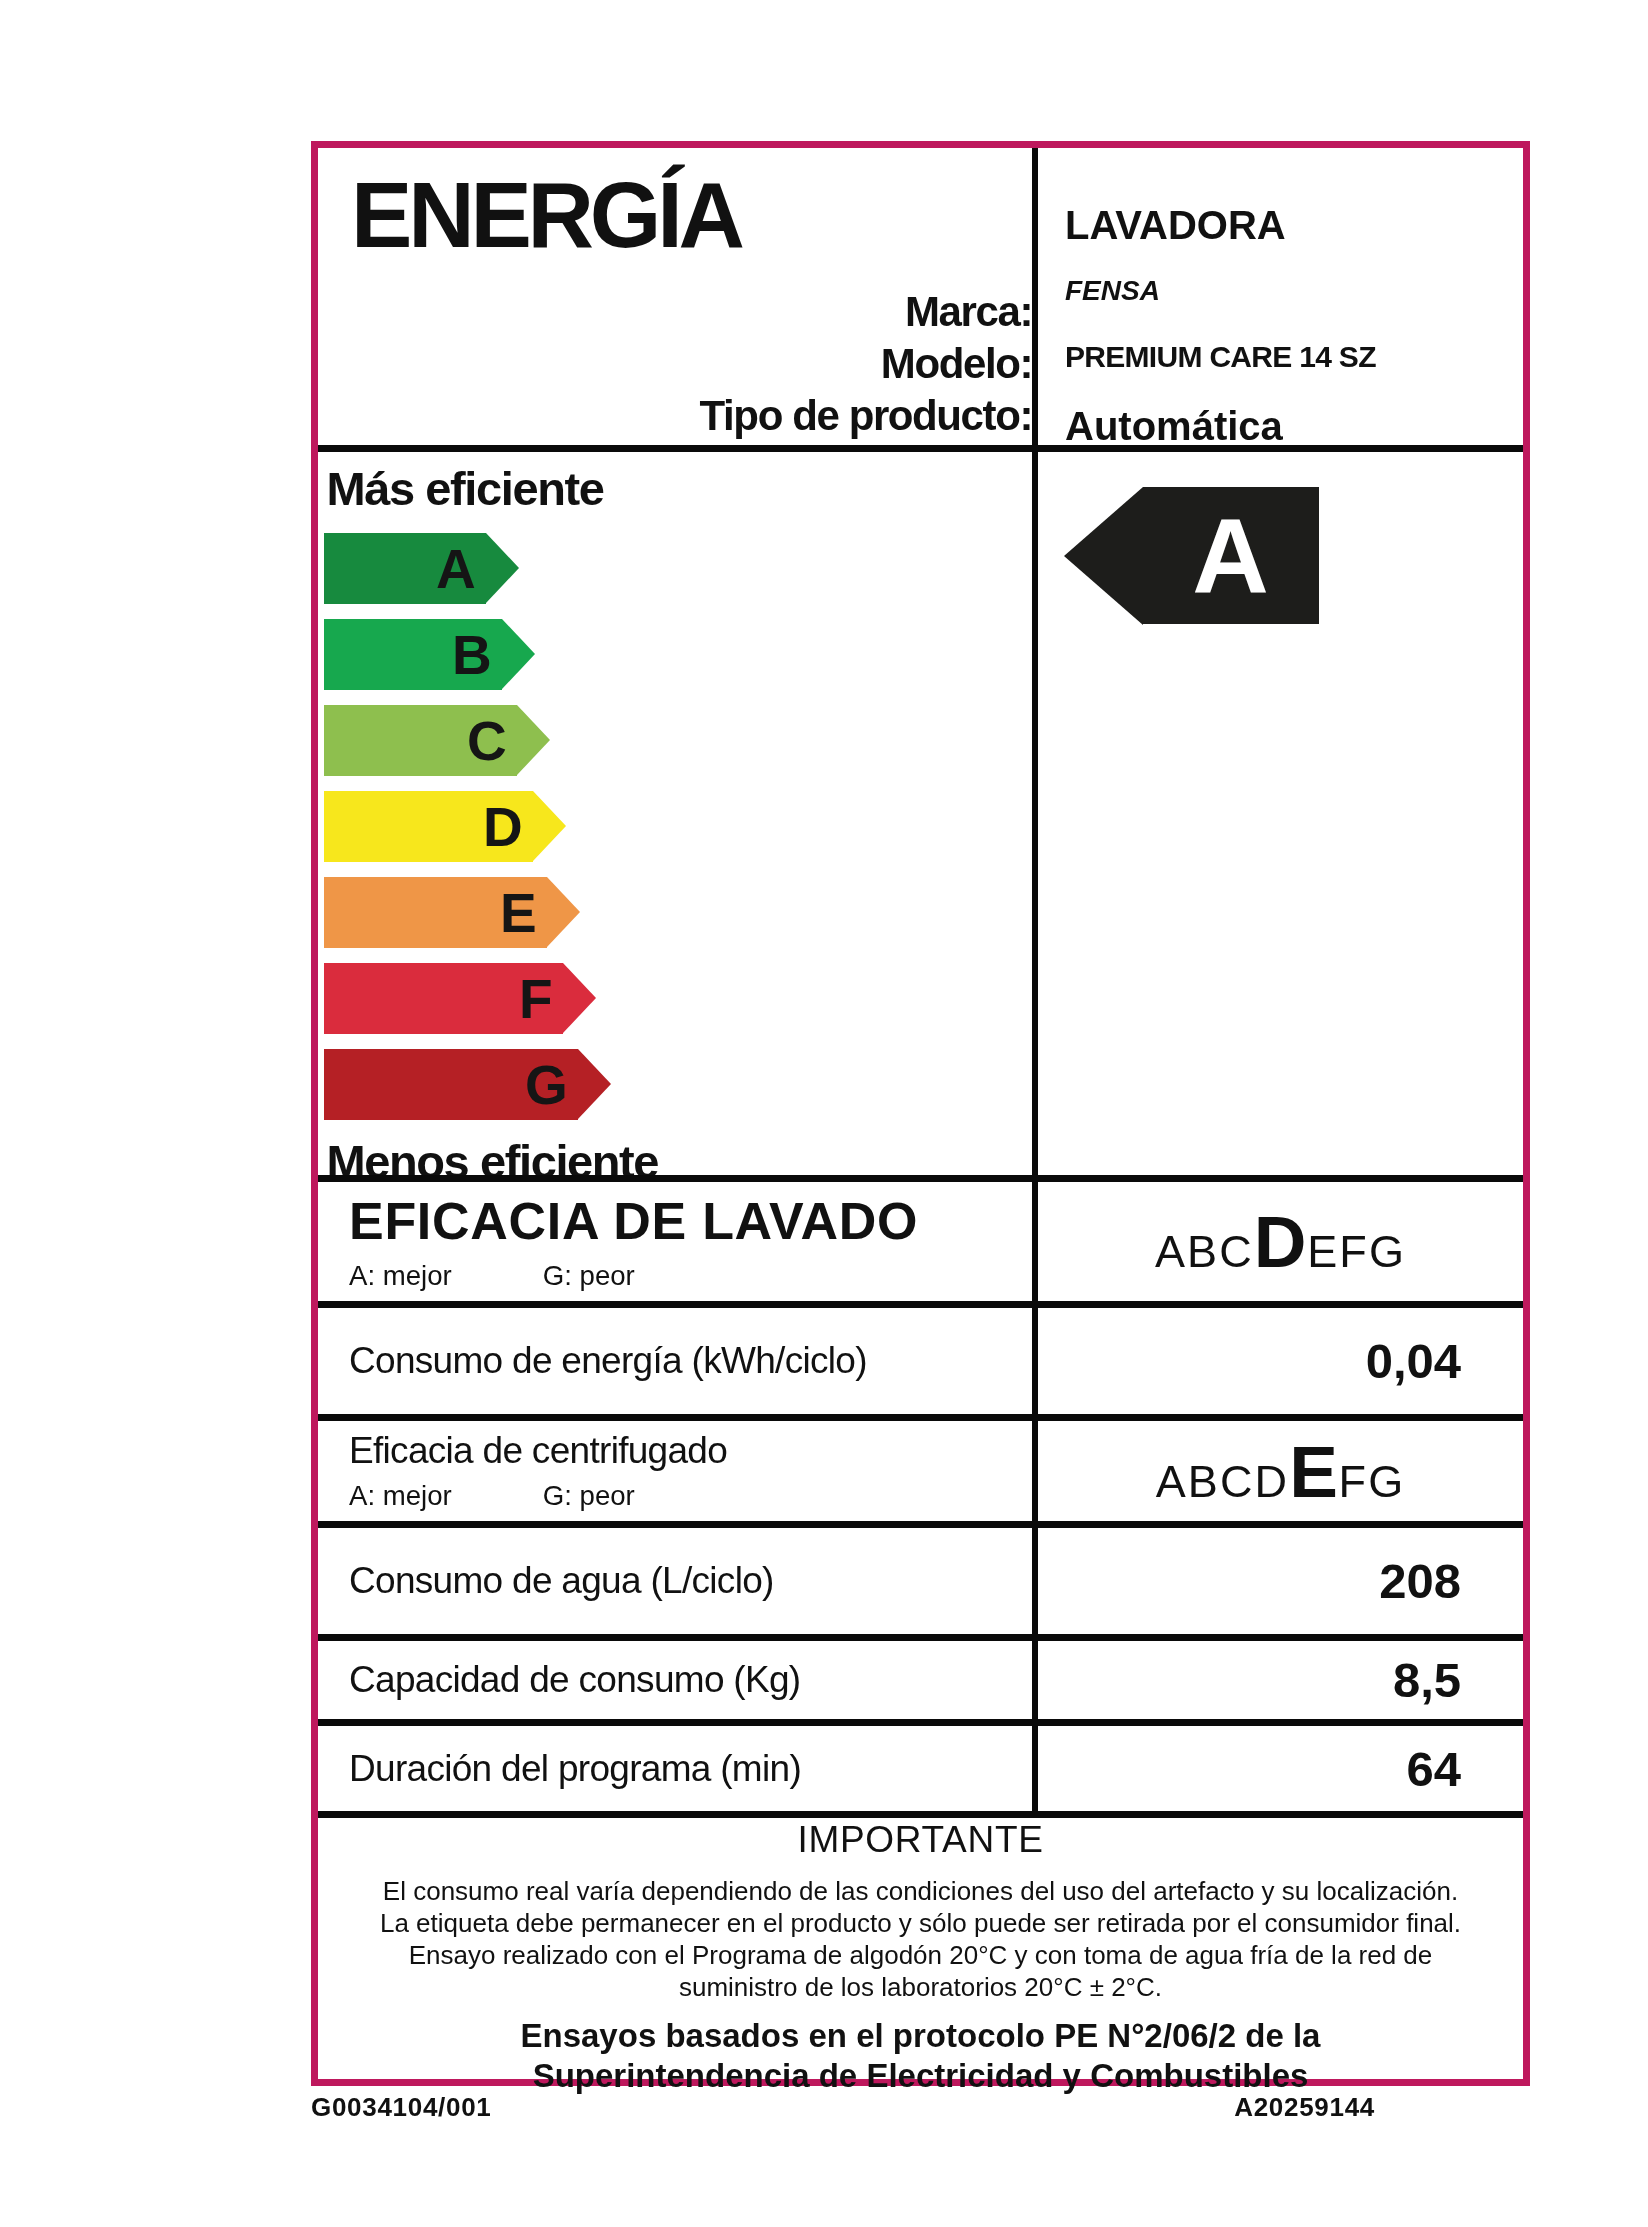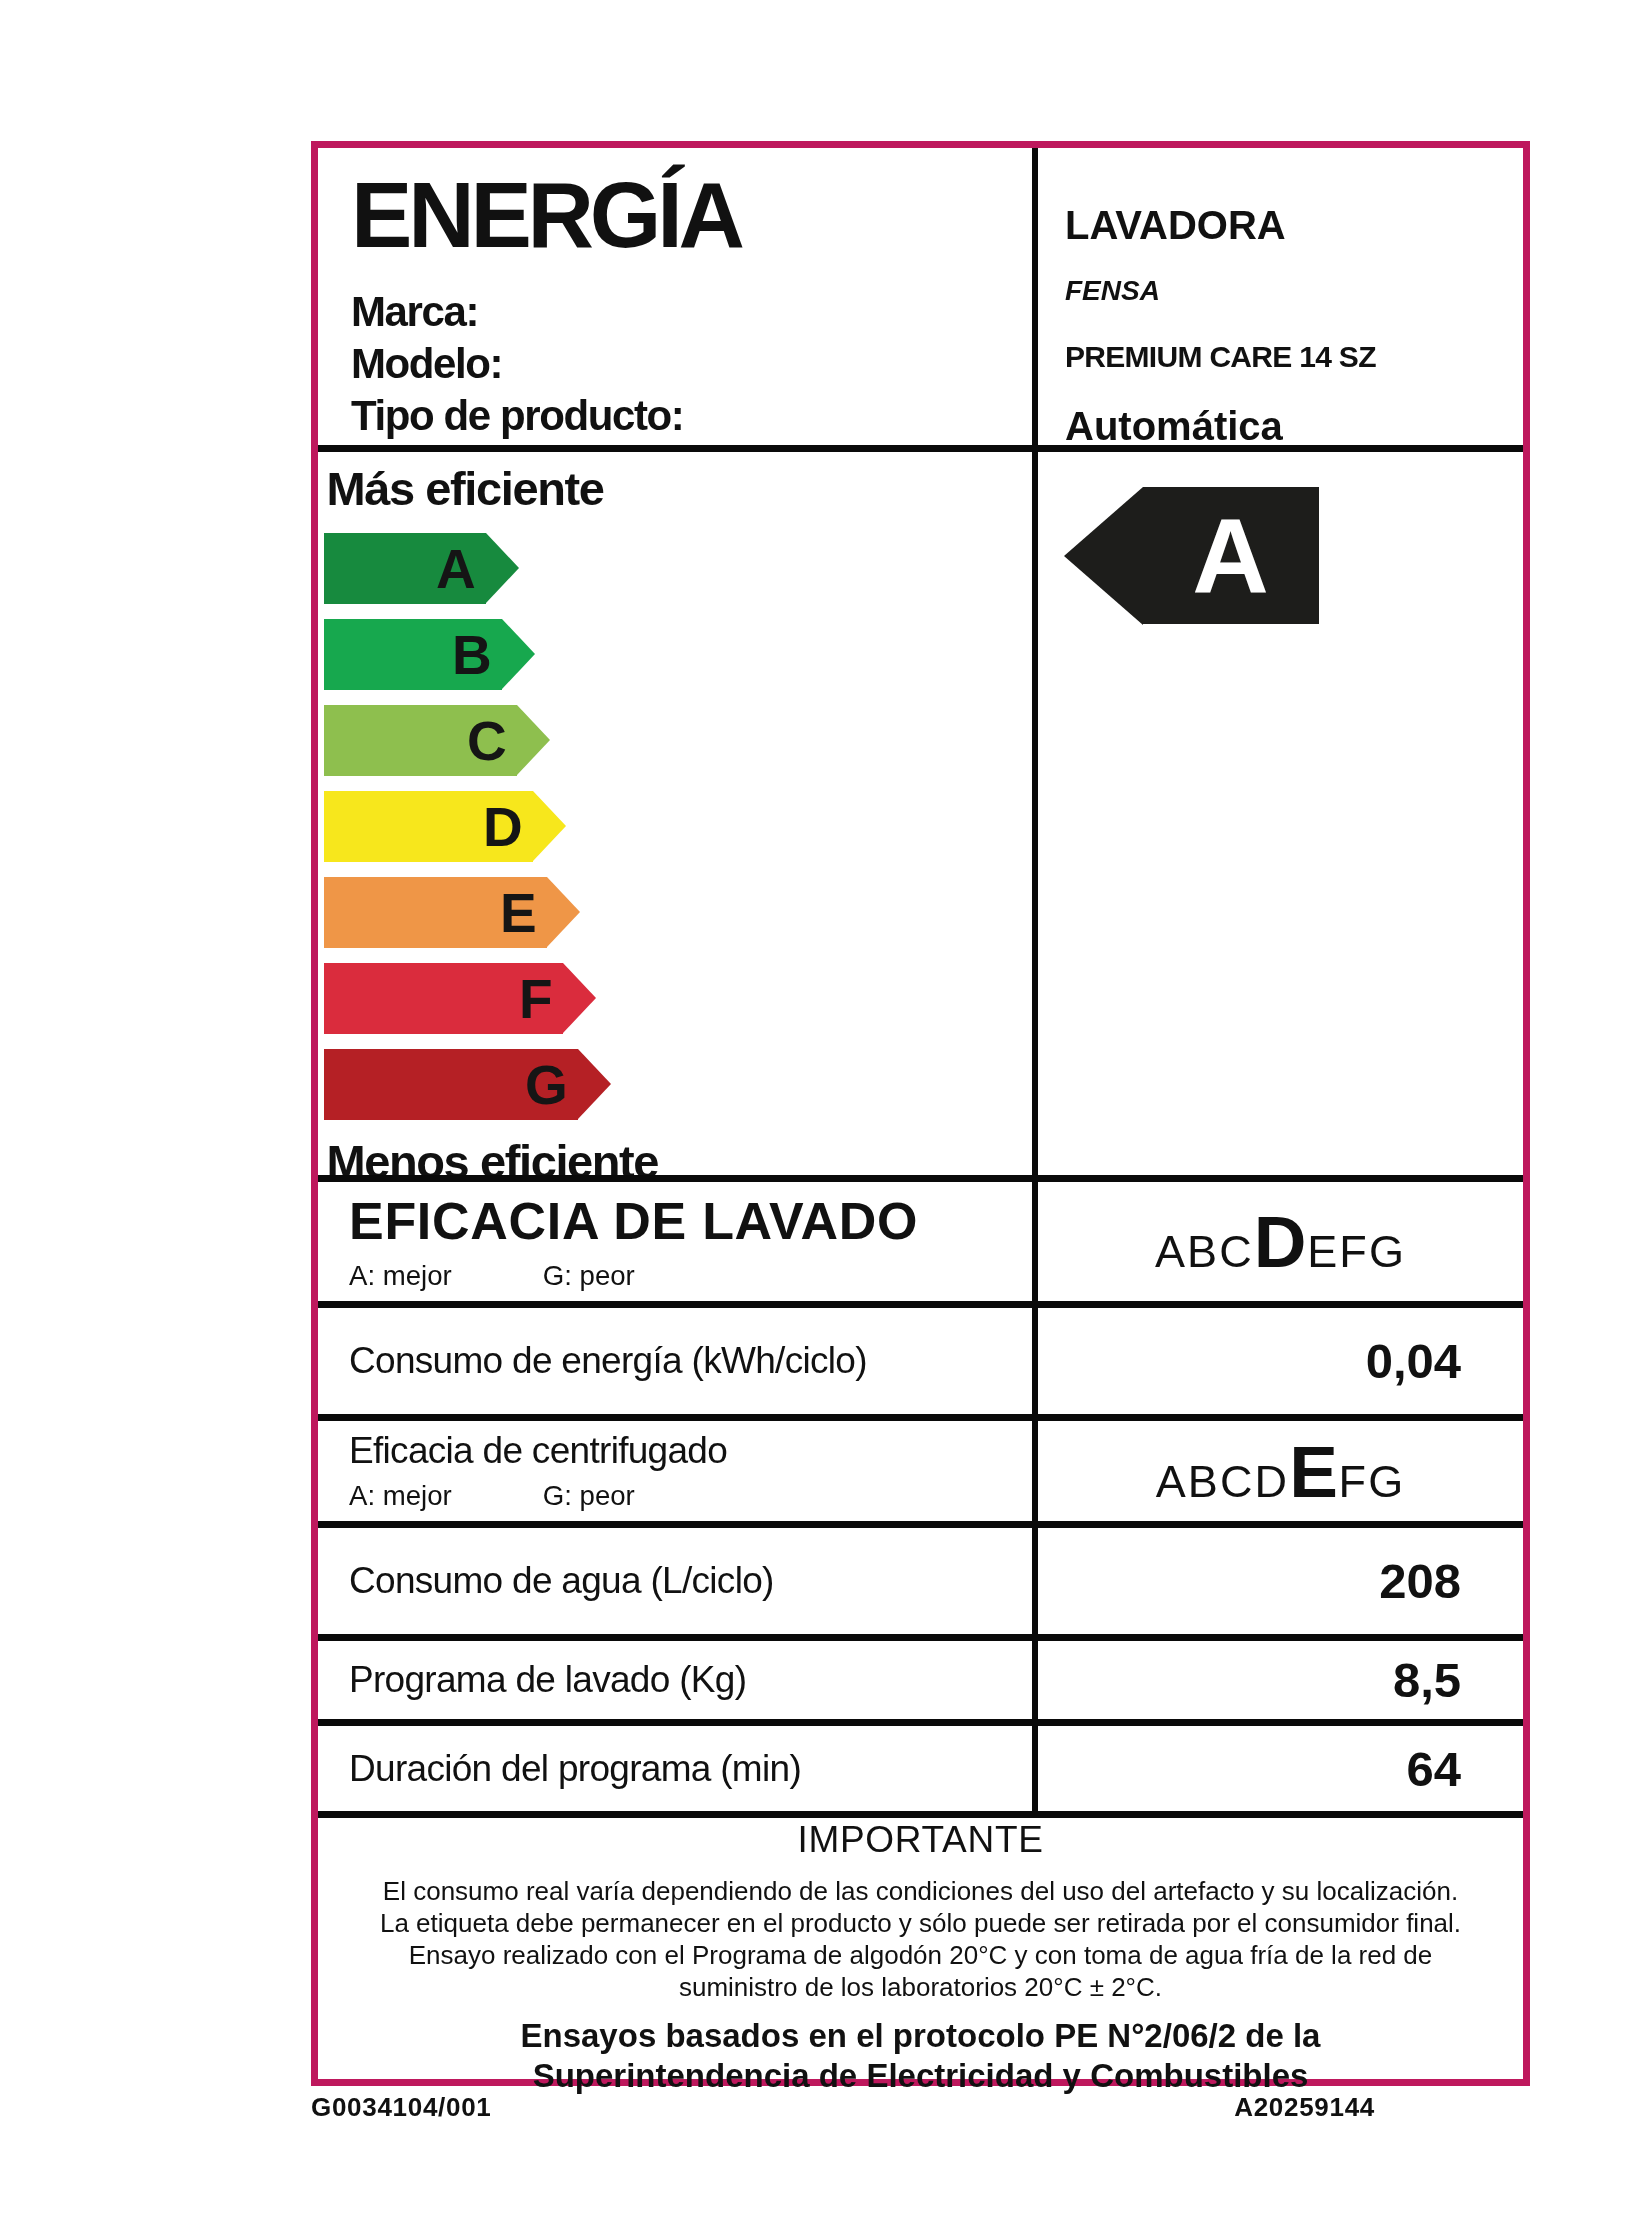--- a/index.html
+++ b/index.html
@@ -13,21 +13,21 @@
   .sec{display:flex;box-sizing:border-box;flex:0 0 auto;}
   .sec.sep{border-top:7px solid #0a0a0a;}
   .cl{width:714px;box-sizing:border-box;}
   .cr{flex:1;border-left:6.4px solid #0a0a0a;box-sizing:border-box;}
 
   
   .sec-header{height:297px;}
   .hdr-left{padding:18.4px 0 0 33px;}
   .title{font-size:92px;font-weight:bold;letter-spacing:-4.2px;line-height:1.08;}
   .hdr-fields{margin-top:20px;}
-  .hline{font-size:42px;font-weight:bold;letter-spacing:-1.4px;line-height:52px;}
+  .hline{font-size:42px;font-weight:bold;letter-spacing:-1.4px;line-height:52px;text-align:right;}
   .hdr-right{padding:55px 0 0 27px;font-weight:bold;}
   .rv-category{font-size:40px;}
   .rv-brand{font-size:28px;margin-top:27px;font-style:italic;}
   .rv-model{font-size:30px;margin-top:33px;letter-spacing:-0.7px;}
   .rv-type{font-size:40px;margin-top:30px;}
 
   
   .sec-arrows{height:730px;}
   .arrows-left{padding:10px 0 0 5.7px;}
   .eff-caption{font-weight:bold;font-size:47px;letter-spacing:-1.4px;margin-left:2.8px;line-height:1.15;}
@@ -198,21 +198,21 @@
 
     <div class="sec sep row r-agua">
       <div class="cl">
           <div class="row-label">Consumo de agua (L/ciclo)</div>
         </div>
       <div class="cr val">208</div>
     </div>
 
     <div class="sec sep row r-capacidad">
       <div class="cl">
-          <div class="row-label">Programa de lavado (Kg)</div>
+          <div class="row-label">Capacidad de consumo (Kg)</div>
         </div>
       <div class="cr val">8,5</div>
     </div>
 
     <div class="sec sep row r-duracion">
       <div class="cl">
           <div class="row-label">Duración del programa (min)</div>
         </div>
       <div class="cr val">64</div>
     </div>

